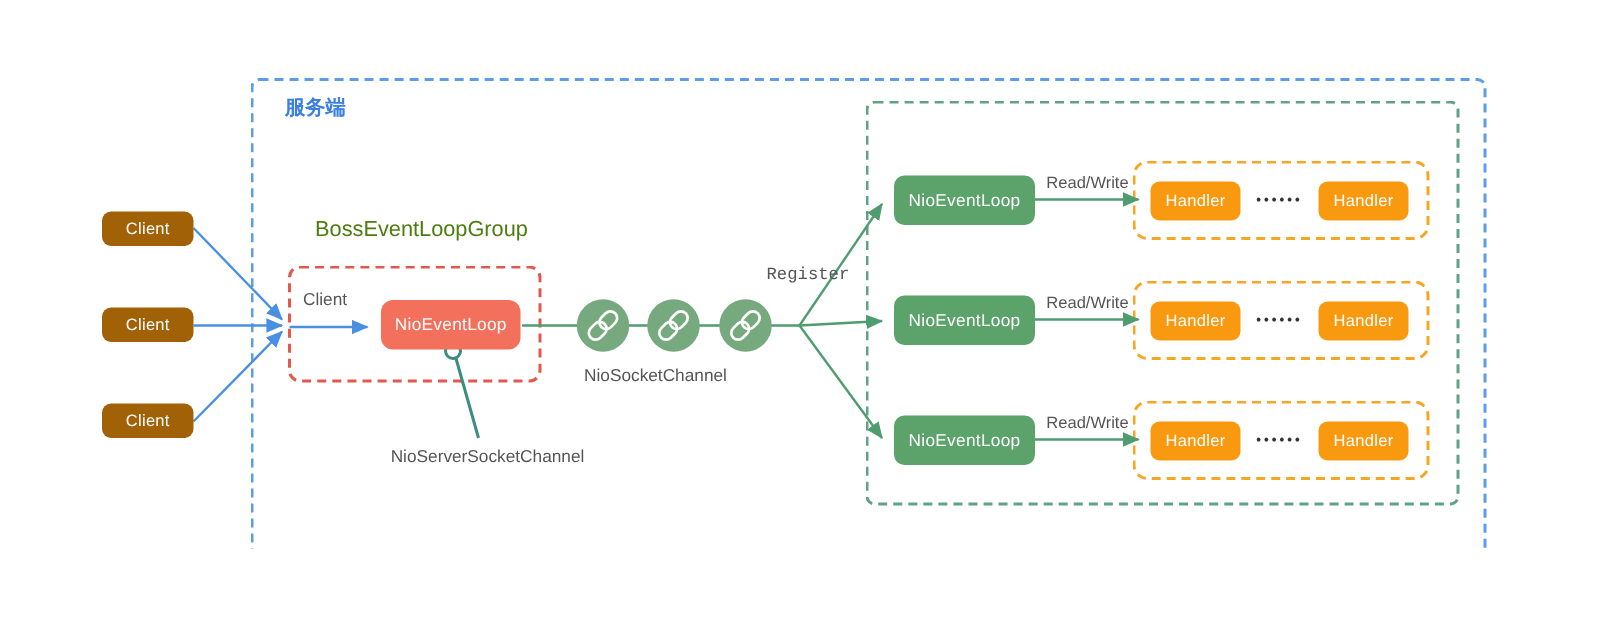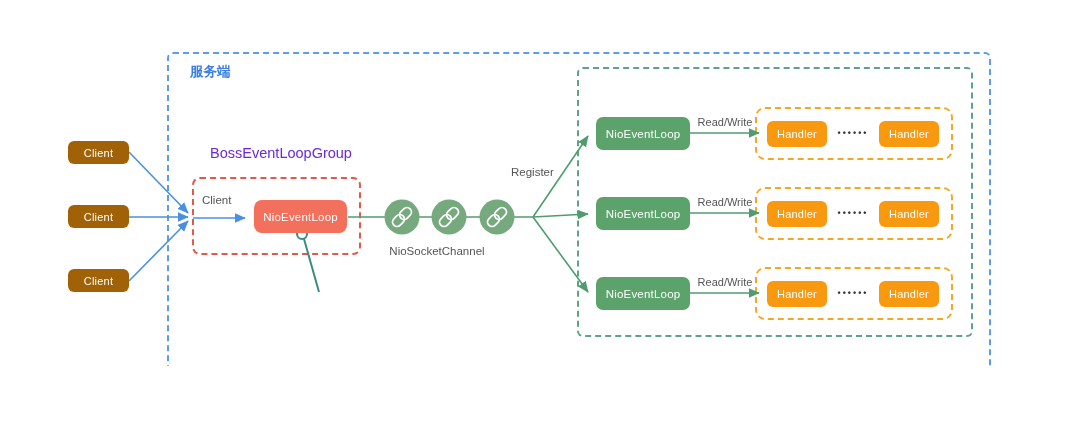--- a/index.html
+++ b/index.html
@@ -64,25 +64,25 @@
   .row1 .handler { top: 121px; } .row2 .handler { top: 201px; } .row3 .handler { top: 281px; }
   .dots {
     left: 830px; width: 46px; height: 13px; text-align: center;
     color: #333; font-size: 9px; letter-spacing: 2px; line-height: 13px; font-weight: bold;
   }
   .dots.r1 { top: 127px; } .dots.r2 { top: 207px; } .dots.r3 { top: 287px; }
 
   
   .lbl { color: #555555; font-size: 11.5px; white-space: nowrap; }
   .server-label { left: 190px; top: 63px; color: #3b7fe0; font-weight: bold; font-size: 13.5px; }
-  .boss-title { left: 196px; top: 145px; width: 170px; text-align: center; color: #6d28d9; font-size: 14.5px; }
+  .boss-title { left: 196px; top: 145px; width: 170px; text-align: center; color: #4d7c0f; font-size: 14.5px; }
   .worker-title { left: 610px; top: 355px; width: 330px; text-align: center; color: #4a4a4a; font-size: 14.5px; }
   .pipeline-title { left: 755px; top: 79px; width: 198px; text-align: center; color: #f5920d; font-size: 12px; }
   .accept-label { left: 202px; top: 194px; }
-  .register-label { left: 511px; top: 166px; }
+  .register-label { left: 511px; top: 177px; font-family: Liberation Mono, monospace; }
   .rw-label { left: 694px; width: 62px; text-align: center; font-size: 11px; }
   .rw-label.r1 { top: 116px; } .rw-label.r2 { top: 196px; } .rw-label.r3 { top: 276px; }
   .nsc-label { left: 374px; top: 245px; width: 126px; text-align: center; }
   .nssc-label { left: 240px; top: 299px; width: 170px; text-align: center; }
 </style>
 </head>
 <body>
 
 <div class="canvas">
 
@@ -137,20 +137,21 @@
       <line x1="304" y1="239" x2="319" y2="292"></line>
       <circle cx="302" cy="234" r="5" fill="#ffffff"></circle>
     </g>
   </svg>
 
   <div class="abs lbl server-label">服务端</div>
   <div class="abs boss-title">BossEventLoopGroup</div>
   <div class="abs lbl accept-label">Client</div>
   <div class="abs lbl register-label">Register</div>
   <div class="abs lbl nsc-label">NioSocketChannel</div>
+  <div class="abs lbl nssc-label">NioServerSocketChannel</div>
 
   <div class="abs node client c1">Client</div>
   <div class="abs node client c2">Client</div>
   <div class="abs node client c3">Client</div>
 
   <div class="abs node boss-loop">NioEventLoop</div>
 
   <div class="row1">
     <div class="abs node worker-loop r1">NioEventLoop</div>
     <div class="abs lbl rw-label r1">Read/Write</div>

